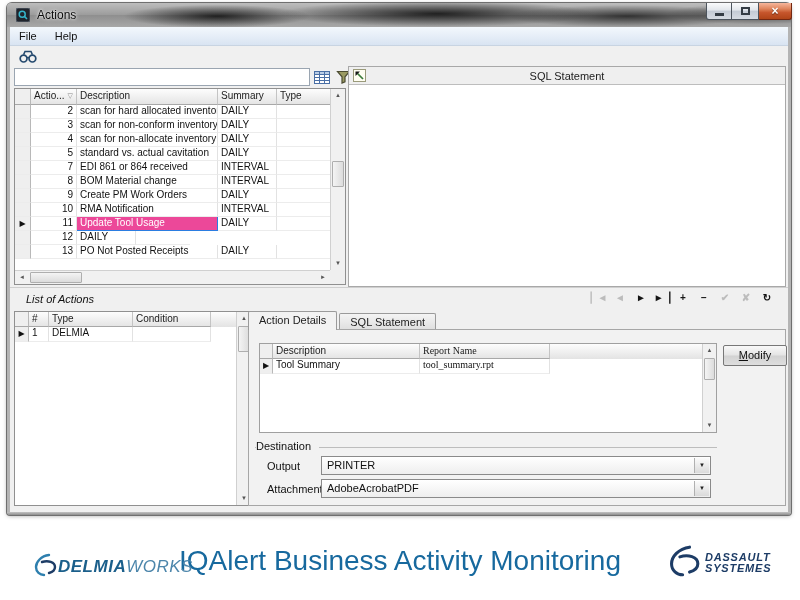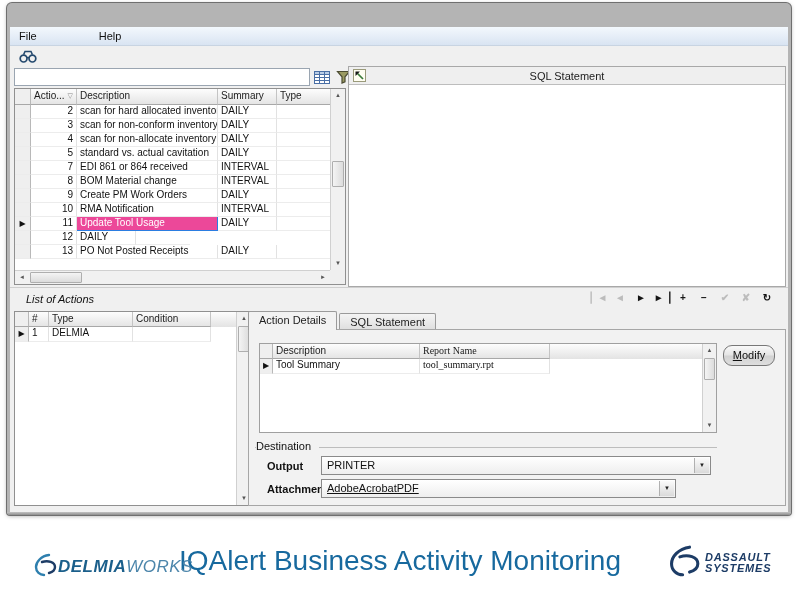--- a/index.html
+++ b/index.html
@@ -33,21 +33,21 @@
   .min-glyph { width:9px; height:3px; background:#343c44; margin-top:7px; }
   .max-glyph { width:9px; height:8px; border:2px solid #343c44; background:transparent; }
 
   .win-content { position:absolute; left:3px; top:24px; width:778px; height:485px; background:#f0f0f0; }
   .frame-b { position:absolute; left:0; bottom:0; width:784px; height:3px; border-radius:0 0 3px 3px;
              background:linear-gradient(#c2c2c2,#8e8e8e); }
 
   
   .menubar { position:absolute; left:0; top:0; width:778px; height:19px;
     background:linear-gradient(#f3f8fd,#d9e4f2); border-bottom:1px solid #c8d4e2;
-    display:flex; align-items:center; font-size:11px; color:#111;gap:44px; }
+    display:flex; align-items:center; font-size:11px; color:#111; }
   .menu-item { padding:2px 9px; cursor:default; }
   .toolbar { position:absolute; left:0; top:19px; width:778px; height:21px; background:#f0f0f0; }
   .find-btn { position:absolute; left:8px; top:2px; width:20px; height:17px; display:flex;
     align-items:center; justify-content:center; }
 
   .nav { position:absolute; display:flex; }
   .navbtn { width:21px; height:17px; text-align:center; font-size:10px; font-weight:bold;
     color:#141414; line-height:17px; letter-spacing:-1px; cursor:default; }
   .navbtn.disabled { color:#bcbcbc; }
   .nav1 { left:578px; top:21px; }
@@ -127,29 +127,29 @@
     background:#f2f2f2; border:1px solid #a6a6a6; }
 
   .report-box { position:absolute; left:10px; top:13px; width:458px; height:90px;
     border:1px solid #a0a0a0; background:#fff; overflow:hidden; }
   .report-box .ghead { height:15px; }
   .report-box .grow { height:15px; }
   .r-ind { width:13px; }
   .r-desc { width:147px; }
   .r-name { width:130px;font-family:Liberation Serif, serif; }
 
-  .modify-btn { position:absolute; left:474px; top:15px; width:52px; height:21px;
-    border:1px solid #777; border-radius:9px; background:linear-gradient(#f9f9f9,#e4e4e4 48%,#d2d2d2 52%,#dedede);
+  .modify-btn { position:absolute; left:474px; top:15px; width:64px; height:21px;
+    border:1px solid #777; border-radius:2px; background:linear-gradient(#f9f9f9,#e4e4e4 48%,#d2d2d2 52%,#dedede);
     font-size:11px; color:#111; text-align:center; line-height:19px; cursor:default; }
   .modify-btn .accel { text-decoration:underline; }
 
   .dest-line { position:absolute; left:6px; top:117px; width:462px; height:1px; background:#bdbdbd; }
   .dest-label { position:absolute; left:7px; top:110px; font-size:11px; color:#111;
     background:#f2f2f2; padding-right:8px; }
-  .fld-label { position:absolute; font-size:11px; color:#111;font-weight:bold; }
+  .fld-label { position:absolute; font-size:11px; color:#111; }
   .combo { position:absolute; height:19px; border:1px solid #8a8a8a;
     background:linear-gradient(#ffffff,#eeeeee); font-size:11px; line-height:17px; padding-left:5px; color:#111; }
   .combo-arrow { position:absolute; right:1px; top:1px; bottom:1px; width:15px;
     background:linear-gradient(#fbfbfb,#dadada); border-left:1px solid #b0b0b0;
     display:flex; align-items:center; justify-content:center; font-size:6px; color:#222; }
   .combo-arrow::before { content:"▼"; }
 
   
   .footer-title { position:absolute; left:170px; top:545px; width:460px; text-align:center;
     font-size:28px; font-weight:500; color:#17699e; letter-spacing:0; }
@@ -161,20 +161,41 @@
   .ds-text { font-size:11px; font-weight:bold; font-style:italic; color:#1d3c66;
     line-height:11px; letter-spacing:.8px; }
 </style>
 </head>
 <body>
 
 <div id="canvas">
 
   <div class="window">
 
+    <div class="titlebar">
+      <span class="app-icon">
+        <svg width="14" height="14" viewBox="0 0 14 14">
+          <rect width="14" height="14" rx="2" fill="#20242c" stroke="#5a6470" stroke-width="1"></rect>
+          <circle cx="6.2" cy="6.2" r="3" fill="none" stroke="#35b3c9" stroke-width="1.5"></circle>
+          <path d="M8.4 8.4 L11 11" stroke="#35b3c9" stroke-width="1.5"></path>
+        </svg>
+      </span>
+      <span class="title-text">Actions</span>
+      <div class="win-controls">
+        <div class="wc-btn wc-min">
+          <span class="min-glyph"></span>
+        </div>
+        <div class="wc-btn wc-max">
+          <span class="max-glyph"></span>
+        </div>
+        <div class="wc-btn wc-close">
+          <span>×</span>
+        </div>
+      </div>
+    </div>
 
     <div class="win-content">
 
       <div class="menubar">
 
           <span class="menu-item">File</span>
 
           <span class="menu-item">Help</span>
         </div>
 
@@ -430,21 +451,21 @@
         <div class="dest-line"></div>
         <div class="dest-label">Destination</div>
 
         <span class="fld-label" style="left:18px; top:130px;">Output</span>
         <div class="combo" style="left:72px; top:126px; width:390px;">
           <span>PRINTER</span>
           <span class="combo-arrow"></span>
         </div>
 
         <span class="fld-label" style="left:18px; top:153px;">Attachment</span>
-        <div class="combo" style="left:72px; top:149px; width:355px;text-decoration:underline;">
+        <div class="combo" style="left:72px; top:149px; width:390px;">
           <span>AdobeAcrobatPDF</span>
           <span class="combo-arrow"></span>
         </div>
 
       </div>
 
     </div>
 
     <div class="frame-b"></div>
   </div>

